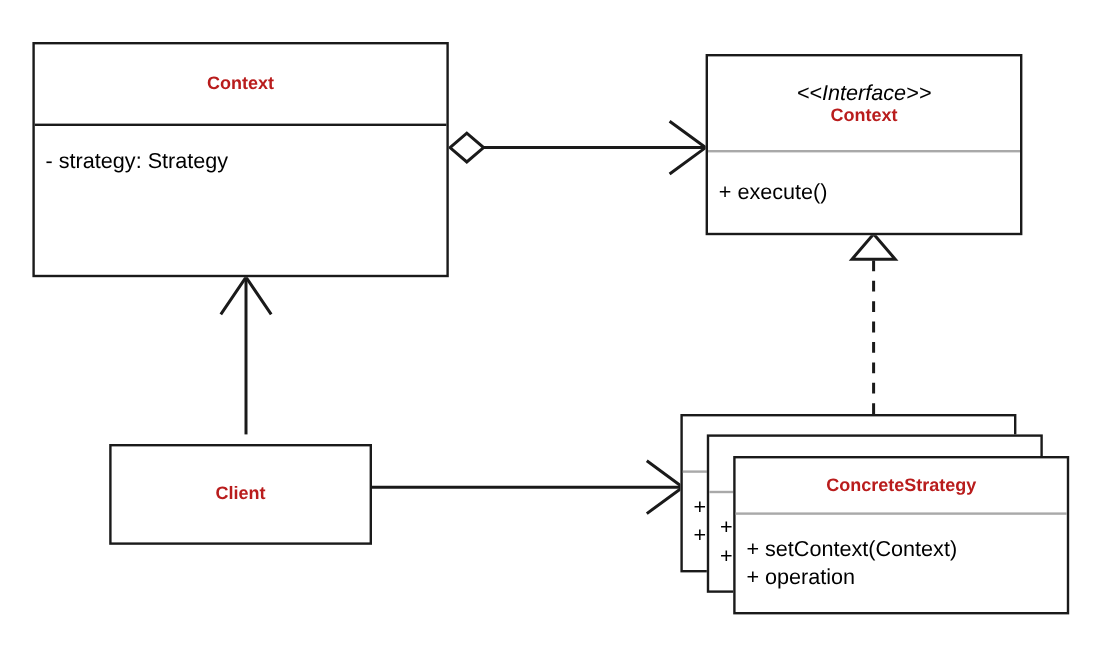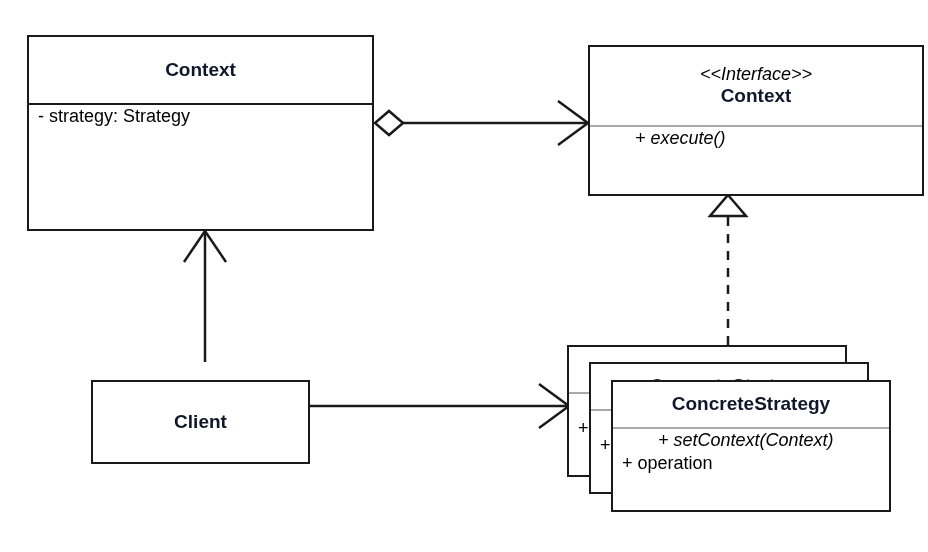--- a/index.html
+++ b/index.html
@@ -30,56 +30,55 @@
     box-sizing: border-box;
     background: #ffffff;
     border: 2.5px solid #1a1a1a;
     display: flex;
     flex-direction: column;
   }
   .compartment {
     box-sizing: border-box;
     display: flex;
     flex-direction: column;
+    justify-content: center;
   }
   .compartment.divider-dark {
     border-top: 2.5px solid #1a1a1a;
   }
   .compartment.divider-gray {
     border-top: 2.5px solid #a9a9a9;
   }
   .name-compartment {
     align-items: center;
     justify-content: center;
     text-align: center;
   }
   .class-name {
     font-weight: bold;
-    font-size: 19px;
-    color: #0f172a;
+    font-size: 15px;
+    color: #b91c1c;
     line-height: 1.18;
     white-space: nowrap;
   }
   .stereotype {
     font-style: italic;
     font-size: 18px;
     color: #000000;
     line-height: 1.18;
     white-space: nowrap;
   }
   .member {
     font-size: 18px;
     color: #000000;
     padding-left: 9px;
     line-height: 1.28;
     white-space: nowrap;
   }
   .member.abstract {
-    font-style: italic;
-    margin-left: 36px;
   }
 
   
   .stack-back {
     z-index: 1;
   }
   .stack-mid {
     z-index: 2;
   }
   .stack-front {
@@ -121,31 +120,31 @@
 
   <div class="uml-class" style="left:27px; top:35px; width:347px; height:196px; z-index:5;">
     <div class="compartment name-compartment" style="height:66px;">
       <div class="class-name">Context</div>
     </div>
     <div class="compartment divider-dark" style="height:62px;">
       <div class="member">- strategy: Strategy</div>
     </div>
   </div>
 
-  <div class="uml-class" style="left:588px; top:45px; width:336px; height:151px; z-index:5;">
+  <div class="uml-class" style="left:588px; top:45px; width:264px; height:151px; z-index:5;">
     <div class="compartment name-compartment" style="height:78px;">
       <div class="stereotype">&lt;&lt;Interface&gt;&gt;</div>
       <div class="class-name">Context</div>
     </div>
     <div class="compartment divider-gray" style="flex:1;">
       <div class="member abstract">+ execute()</div>
     </div>
   </div>
 
-  <div class="uml-class" style="left:91px; top:380px; width:219px; height:84px; z-index:5;">
+  <div class="uml-class" style="left:91px; top:370px; width:219px; height:84px; z-index:5;">
     <div class="compartment name-compartment" style="flex:1;">
       <div class="class-name">Client</div>
     </div>
   </div>
 
   <div class="uml-class stack-back" style="left:567px; top:345px; width:280px; height:132px;">
     <div class="compartment name-compartment" style="height:45px;">
       <div class="class-name">ConcreteStrategy</div>
     </div>
     <div class="compartment divider-gray" style="flex:1;">

